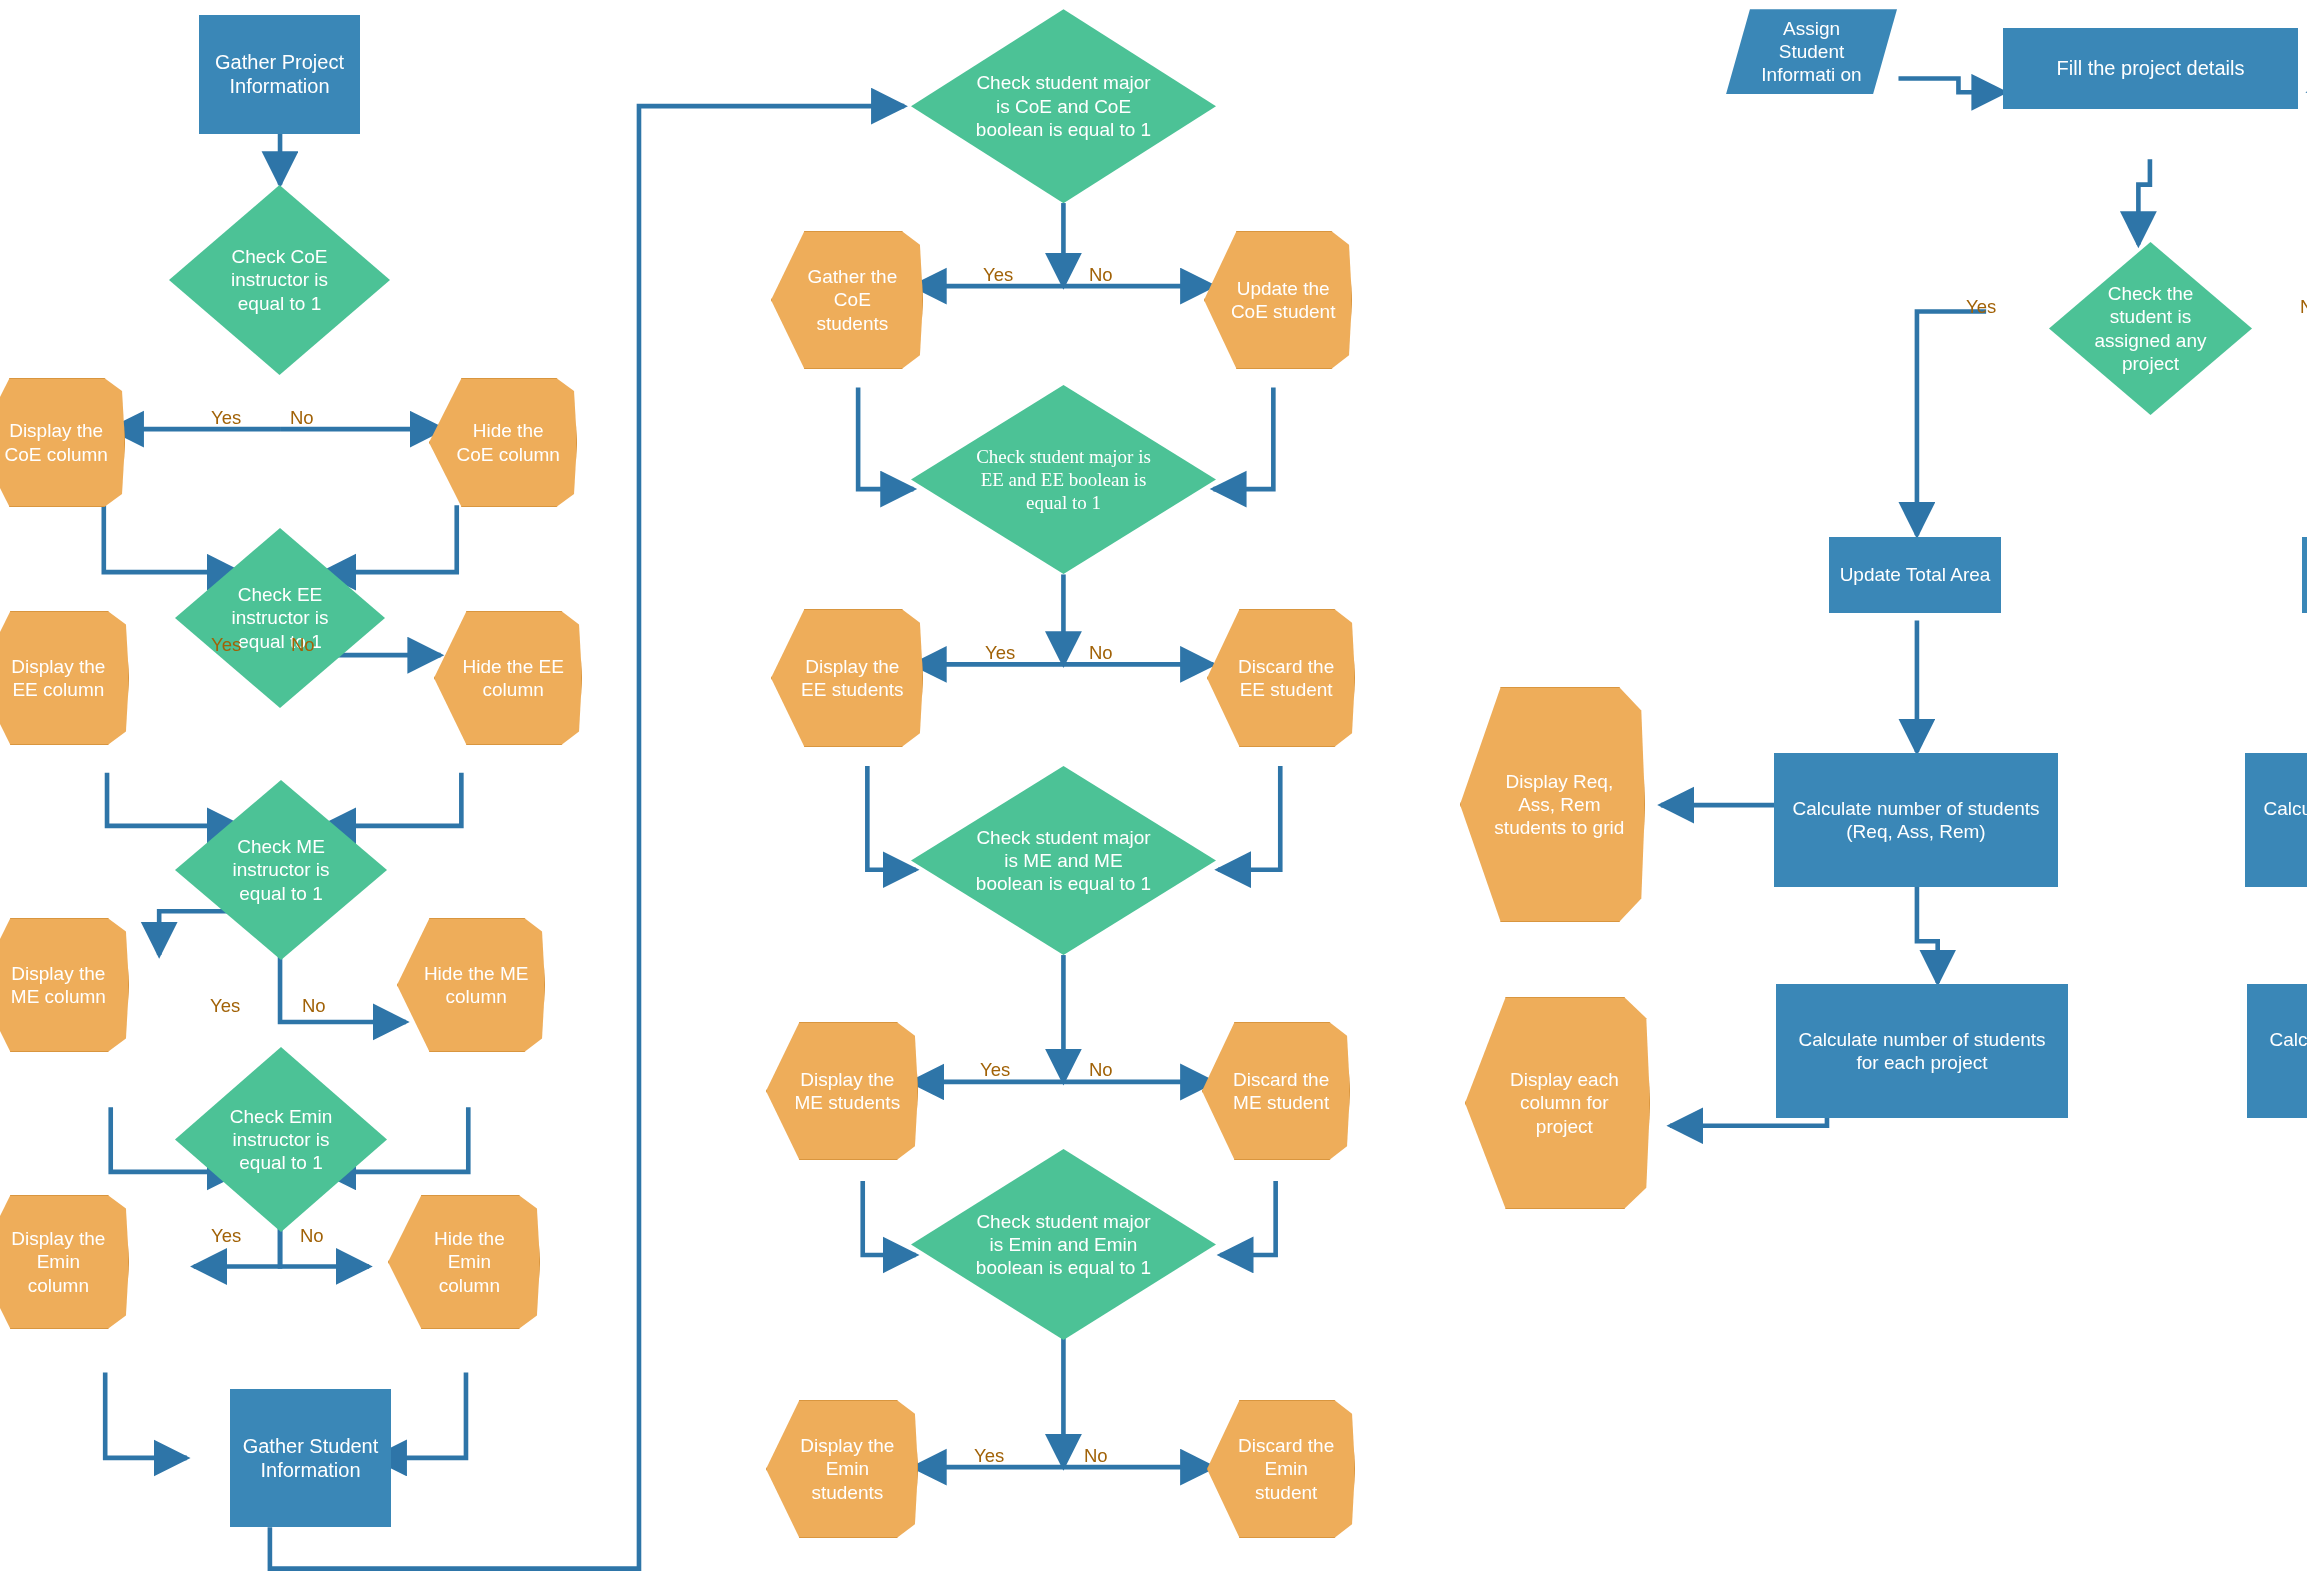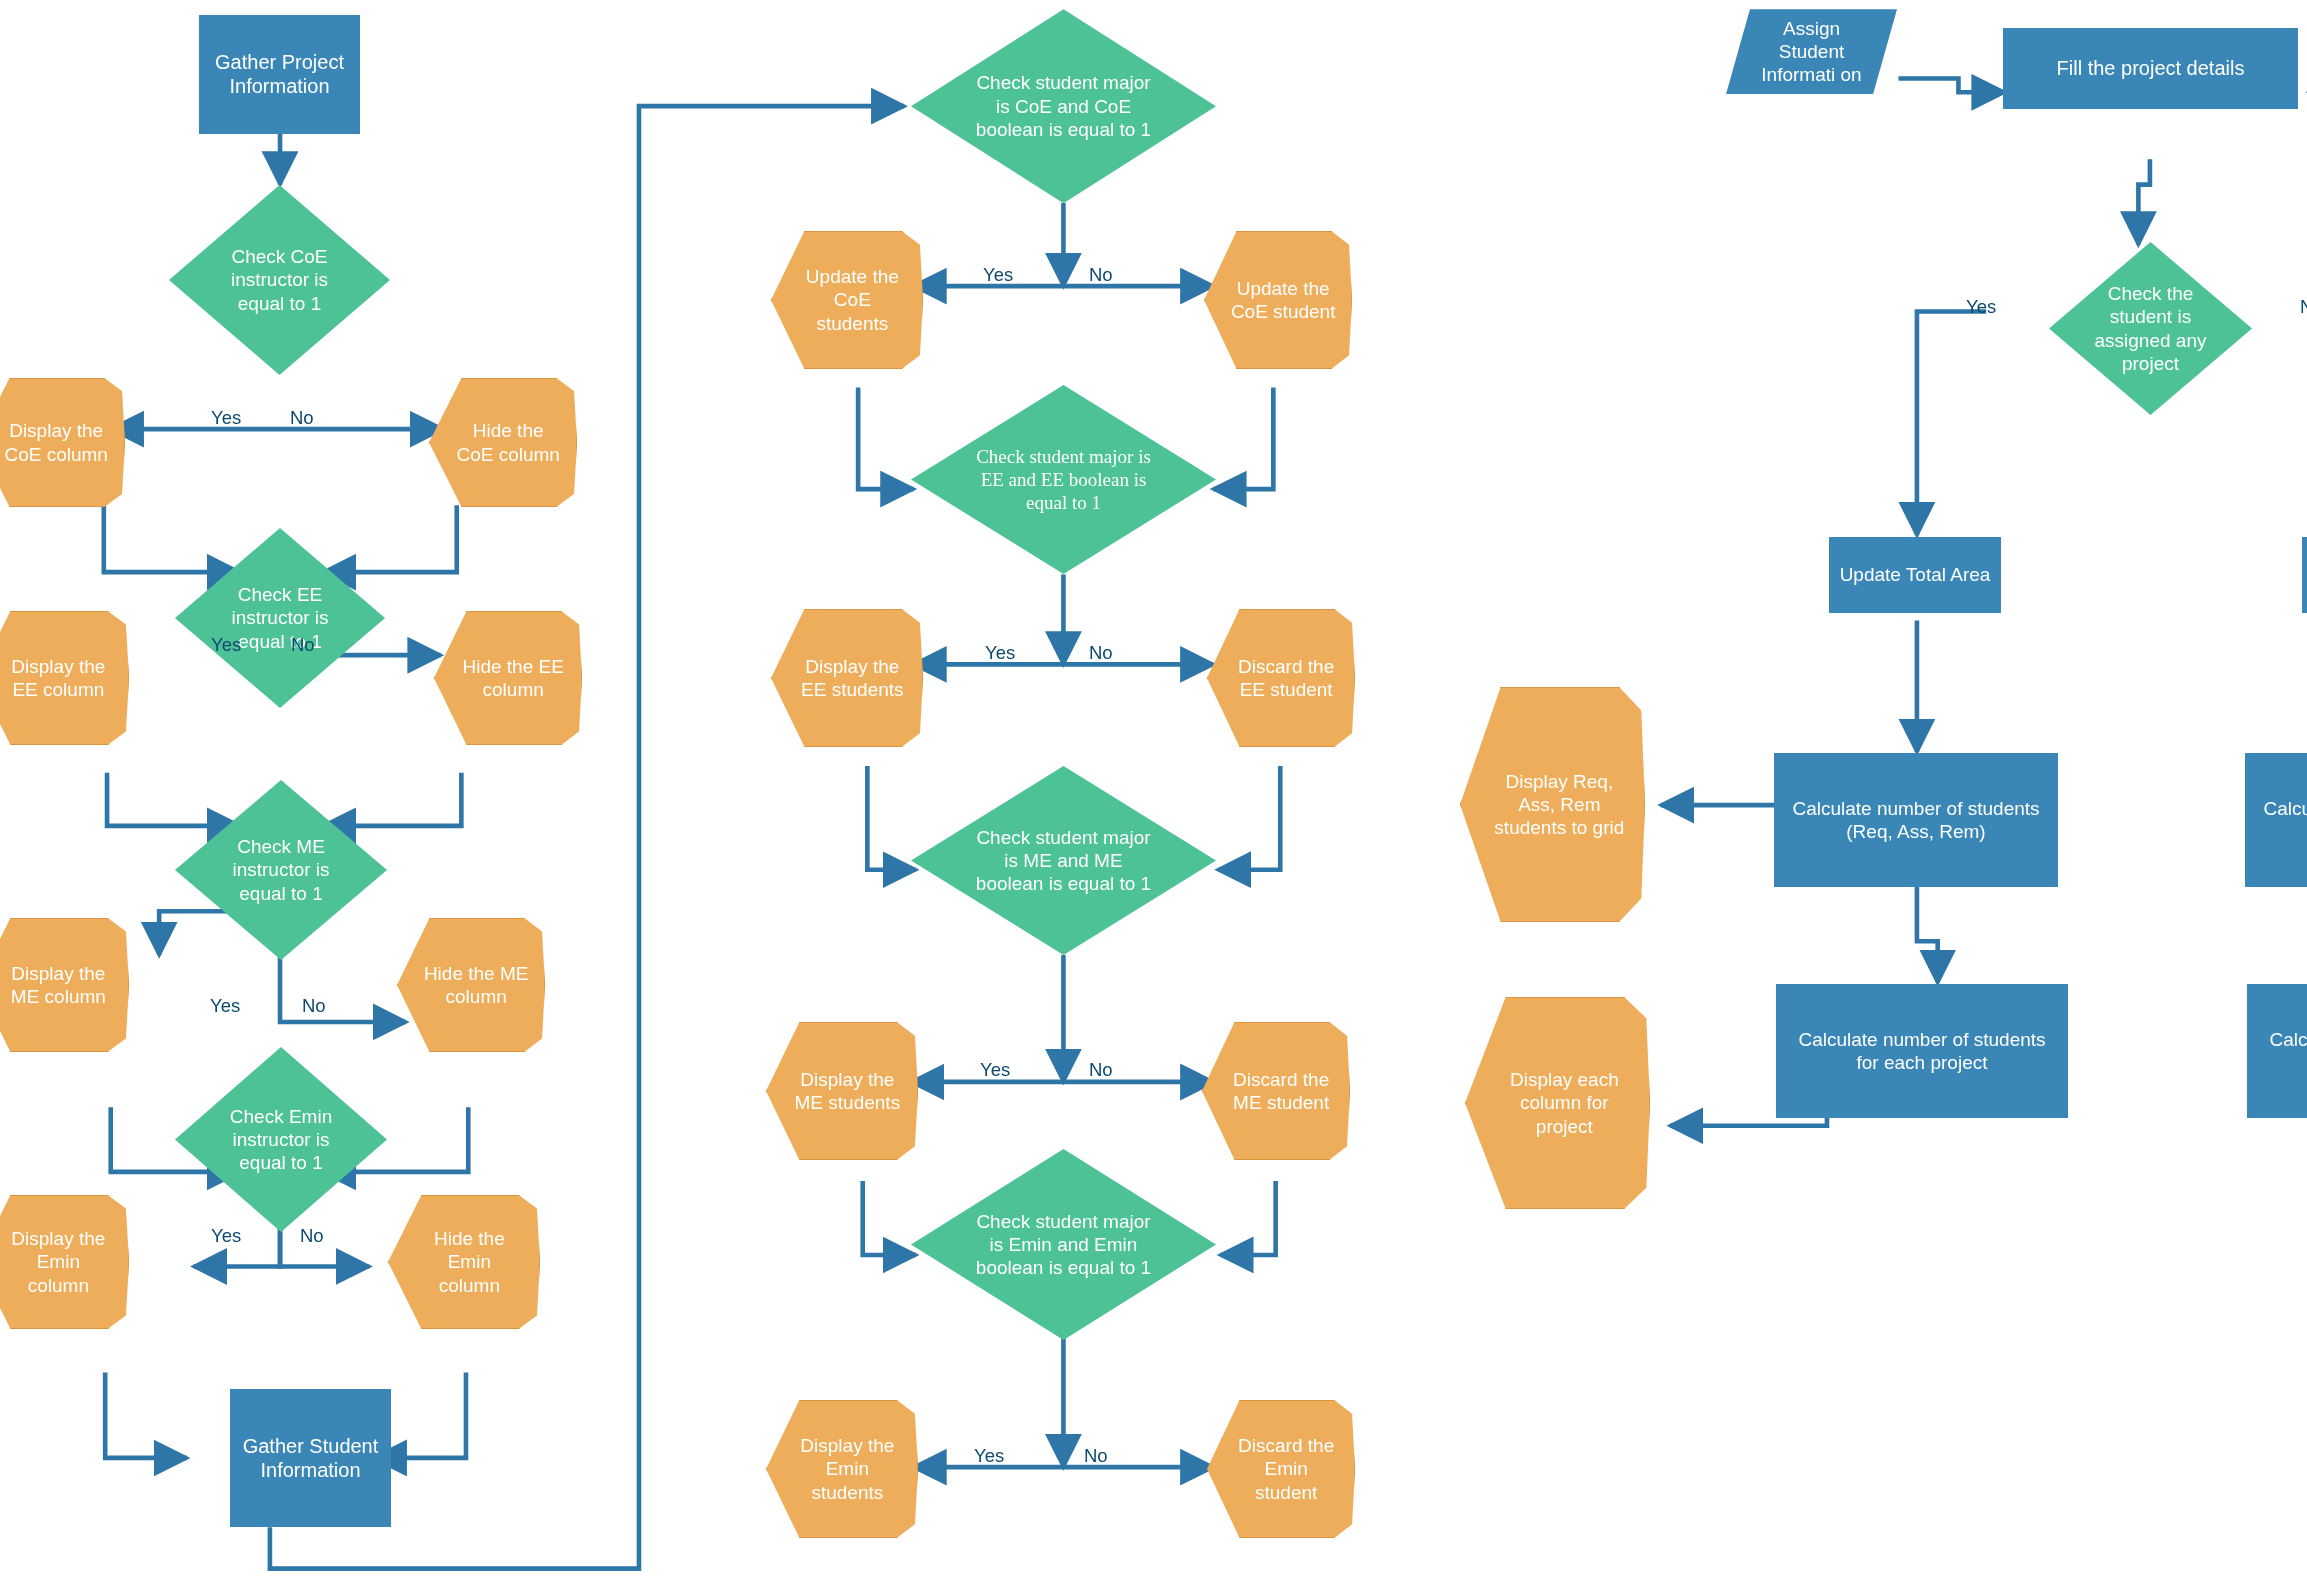--- a/index.html
+++ b/index.html
@@ -1,19 +1,19 @@
 <!DOCTYPE html>
 <html style="font-size:7.4px"><head>
 <meta charset="utf-8">
 <style>
   html,body{margin:0;padding:0;background:#ffffff;}
   body{font-family:"Liberation Sans", sans-serif;}
   #stage{position:relative;width:2913px;height:1595px;background:#fff;overflow:hidden;}
   #stage svg{position:absolute;left:0;top:0;width:2913px;height:1595px;}
-  .lbl{position:absolute;color:#0c4a6e;font-size:18.5px;line-height:1;white-space:nowrap;}
+  .lbl{position:absolute;color:#a16207;font-size:18.5px;line-height:1;white-space:nowrap;}
   .shp{position:absolute;display:flex;align-items:center;justify-content:center;text-align:center;
        color:#ffffff;line-height:1.22;box-sizing:border-box;}
   .shp span{display:block;padding:0 2.8px;}
 </style>
 </head>
 <body>
 
 <div id="stage">
 
   <svg viewBox="0 0 6314 3457">
@@ -129,21 +129,21 @@
 
   <div class="shp proc" style="left:189px;top:1389px;width:161px;height:138px;background:#3A87B7;font-size:20px;margin-left:41px;">
     <span>Gather Student Information</span>
     </div>
 
   <div class="shp dia" style="left:911px;top:9.2px;width:305px;height:194px;font-size:19px;">
     <span>Check student major is CoE and CoE boolean is equal to 1</span>
     </div>
 
   <div class="shp disp" style="left:771px;top:231px;width:152px;height:138px;font-size:19px;">
-    <span>Update the CoE students</span>
+    <span>Gather the CoE students</span>
     </div>
   <div class="shp disp" style="left:1204px;top:231px;width:148px;height:138px;font-size:19px;">
     <span>Update the CoE student</span>
     </div>
 
   <div class="shp dia" style="left:911px;top:385px;width:305px;height:189px;font-size:19px;font-family:Liberation Serif, serif;">
     <span>Check student major is EE and EE boolean is equal to 1</span>
     </div>
 
   <div class="shp disp" style="left:771px;top:609px;width:152px;height:138px;font-size:19px;">

